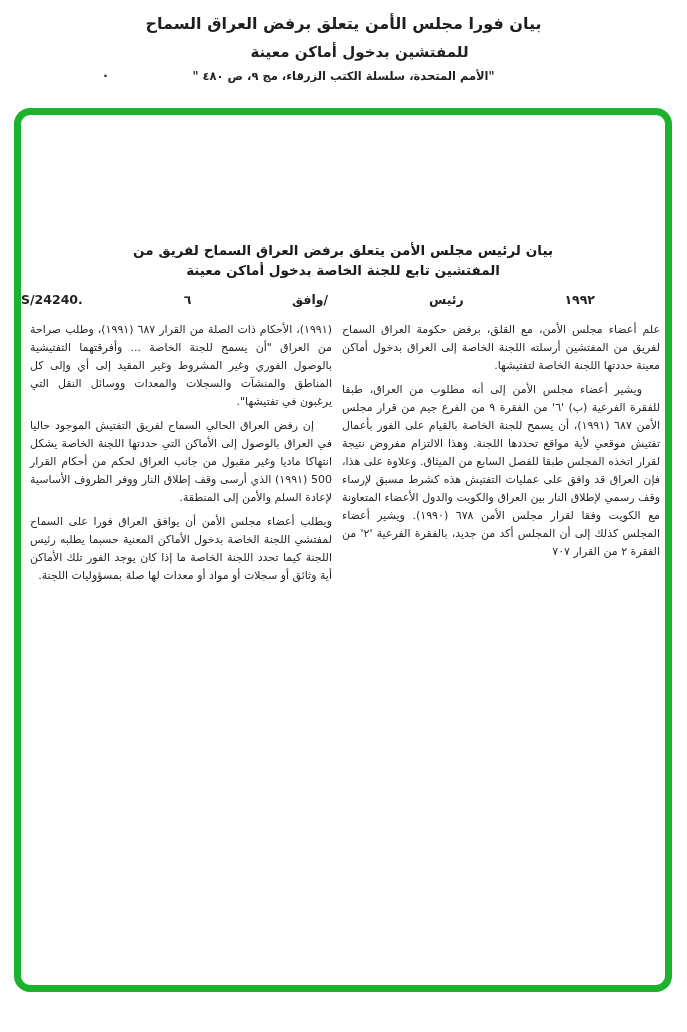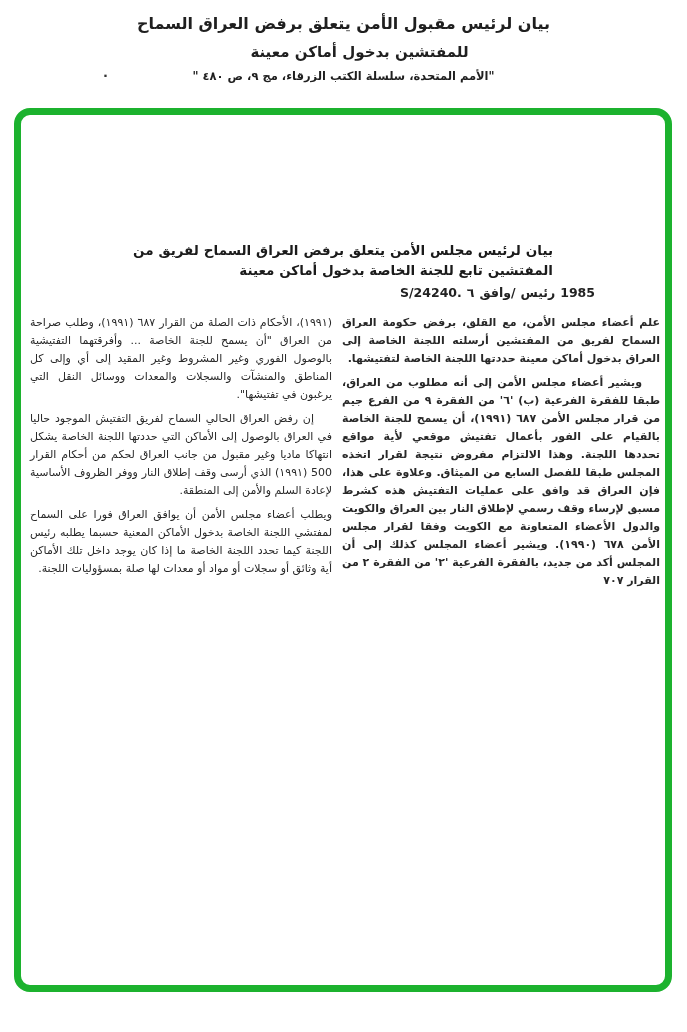--- a/index.html
+++ b/index.html
@@ -34,91 +34,91 @@
   
   .doc-title {
     margin: 125px auto 0 auto;
     width: 420px;
     font-weight: bold;
     font-size: 13.5px;
     line-height: 20px;
     color: #1b1b1b;
   }
   .doc-title .t1 { text-align: justify; text-align-last: justify; }
-  .doc-title .t2 { text-align: right; }
+  .doc-title .t2 { text-align: center; }
 
   
   .docline {
     direction: ltr;
     display: flex;
-    justify-content: flex-end;
+    justify-content: space-between;
     gap: 5px;
-    margin: 5px 70px 0 0;
+    margin: 12px 70px 0 0;
     font-size: 12.5px;
     font-weight: bold;
     color: #222;
   }
   .docline span { unicode-bidi: isolate; white-space: nowrap; }
 
   
   .columns {
     display: flex;
     gap: 10px;
     margin-top: 14px;
     padding: 0 5px 0 9px;
   }
   .col { box-sizing: border-box; }
-  .col-right { width: 318px; font-weight: bold; }
+  .col-right { width: 318px; }
   .col-left  { width: 302px; }
   .col p {
     margin: 0 0 6px 0;
     font-size: 11px;
     line-height: 18px;
     text-align: justify;
     color: #282828;
   }
   .col p:last-child { margin-bottom: 0; }
   .col p.indent { text-indent: 18px; }
 </style>
 </head>
 <body>
 
 <div class="page" dir="rtl">
 
   <header class="page-header">
-    <div class="hdr-l1">بيان لرئيس مقبول الأمن يتعلق برفض العراق السماح</div>
+    <div class="hdr-l1">بيان فورا مجلس الأمن يتعلق برفض العراق السماح</div>
     <div class="hdr-l2">للمفتشين بدخول أماكن معينة</div>
     <div class="hdr-src">"الأمم المتحدة، سلسلة الكتب الزرقاء، مج ٩، ص ٤٨٠ "</div>
   </header>
   <span class="hdr-dot">·</span>
 
   <div class="green-box">
     <div class="doc">
 
       <div class="doc-title">
         <div class="t1">بيان لرئيس مجلس الأمن يتعلق برفض العراق السماح لفريق من</div>
         <div class="t2">المفتشين تابع للجنة الخاصة بدخول أماكن معينة</div>
       </div>
 
       <div class="docline">
         <span>S/24240.</span>
         <span>٦</span>
         <span>وافق/</span>
         <span>رئيس</span>
-        <span>1985</span>
+        <span>١٩٩٢</span>
       </div>
 
       <div class="columns">
         <div class="col col-right">
           <p>علم أعضاء مجلس الأمن، مع القلق، برفض حكومة العراق السماح لفريق من المفتشين أرسلته اللجنة الخاصة إلى العراق بدخول أماكن معينة حددتها اللجنة الخاصة لتفتيشها.</p>
           <p class="indent">ويشير أعضاء مجلس الأمن إلى أنه مطلوب من العراق، طبقا للفقرة الفرعية (ب) '٦' من الفقرة ٩ من الفرع جيم من قرار مجلس الأمن ٦٨٧ (١٩٩١)، أن يسمح للجنة الخاصة بالقيام على الفور بأعمال تفتيش موقعي لأية مواقع تحددها اللجنة. وهذا الالتزام مفروض نتيجة لقرار اتخذه المجلس طبقا للفصل السابع من الميثاق. وعلاوة على هذا، فإن العراق قد وافق على عمليات التفتيش هذه كشرط مسبق لإرساء وقف رسمي لإطلاق النار بين العراق والكويت والدول الأعضاء المتعاونة مع الكويت وفقا لقرار مجلس الأمن ٦٧٨ (١٩٩٠). ويشير أعضاء المجلس كذلك إلى أن المجلس أكد من جديد، بالفقرة الفرعية '٢' من الفقرة ٢ من القرار ٧٠٧</p>
         </div>
         <div class="col col-left">
           <p>(١٩٩١)، الأحكام ذات الصلة من القرار ٦٨٧ (١٩٩١)، وطلب صراحة من العراق "أن يسمح للجنة الخاصة ... وأفرقتهما التفتيشية بالوصول الفوري وغير المشروط وغير المقيد إلى أي وإلى كل المناطق والمنشآت والسجلات والمعدات ووسائل النقل التي يرغبون في تفتيشها".</p>
           <p class="indent">إن رفض العراق الحالي السماح لفريق التفتيش الموجود حاليا في العراق بالوصول إلى الأماكن التي حددتها اللجنة الخاصة يشكل انتهاكا ماديا وغير مقبول من جانب العراق لحكم من أحكام القرار 500 (١٩٩١) الذي أرسى وقف إطلاق النار ووفر الظروف الأساسية لإعادة السلم والأمن إلى المنطقة.</p>
-          <p>ويطلب أعضاء مجلس الأمن أن يوافق العراق فورا على السماح لمفتشي اللجنة الخاصة بدخول الأماكن المعنية حسبما يطلبه رئيس اللجنة كيما تحدد اللجنة الخاصة ما إذا كان يوجد داخل تلك الأماكن أية وثائق أو سجلات أو مواد أو معدات لها صلة بمسؤوليات اللجنة.</p>
+          <p>ويطلب أعضاء مجلس الأمن أن يوافق العراق فورا على السماح لمفتشي اللجنة الخاصة بدخول الأماكن المعنية حسبما يطلبه رئيس اللجنة كيما تحدد اللجنة الخاصة ما إذا كان يوجد الفور تلك الأماكن أية وثائق أو سجلات أو مواد أو معدات لها صلة بمسؤوليات اللجنة.</p>
         </div>
       </div>
 
     </div>
   </div>
 
 </div>
 
 </body></html>

